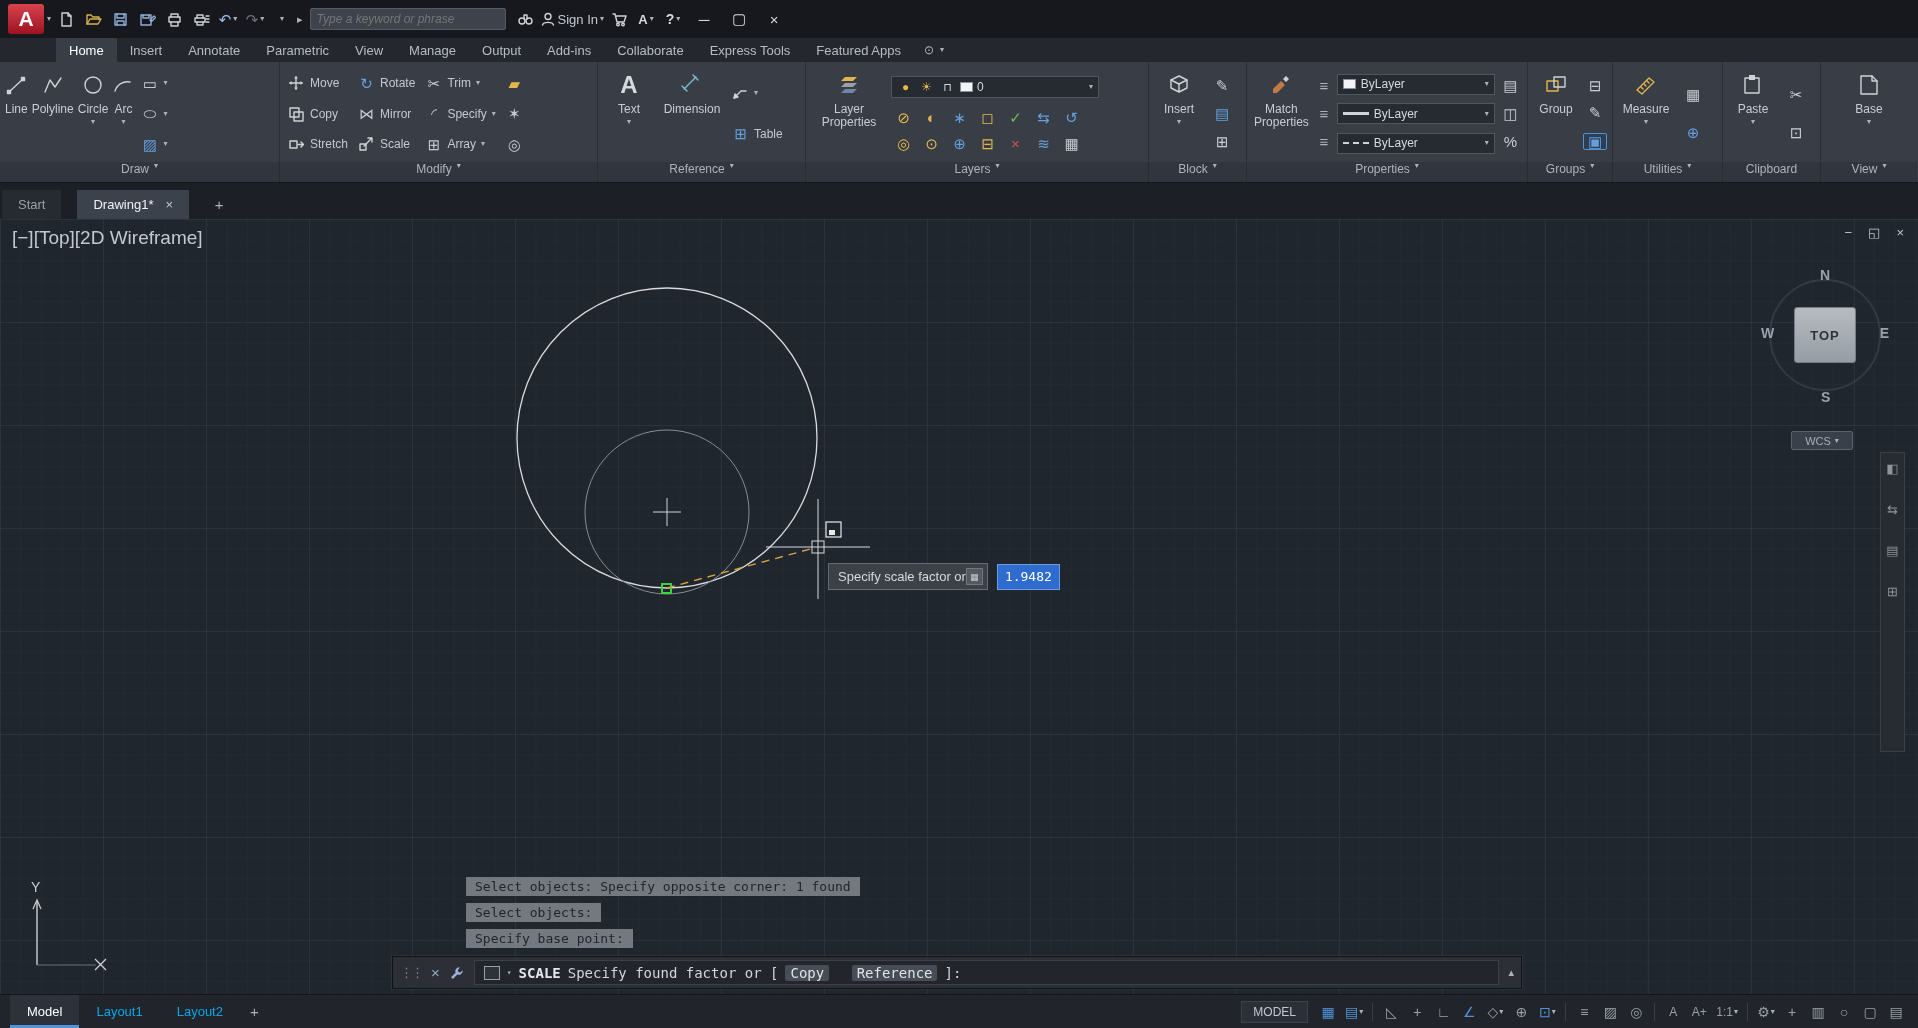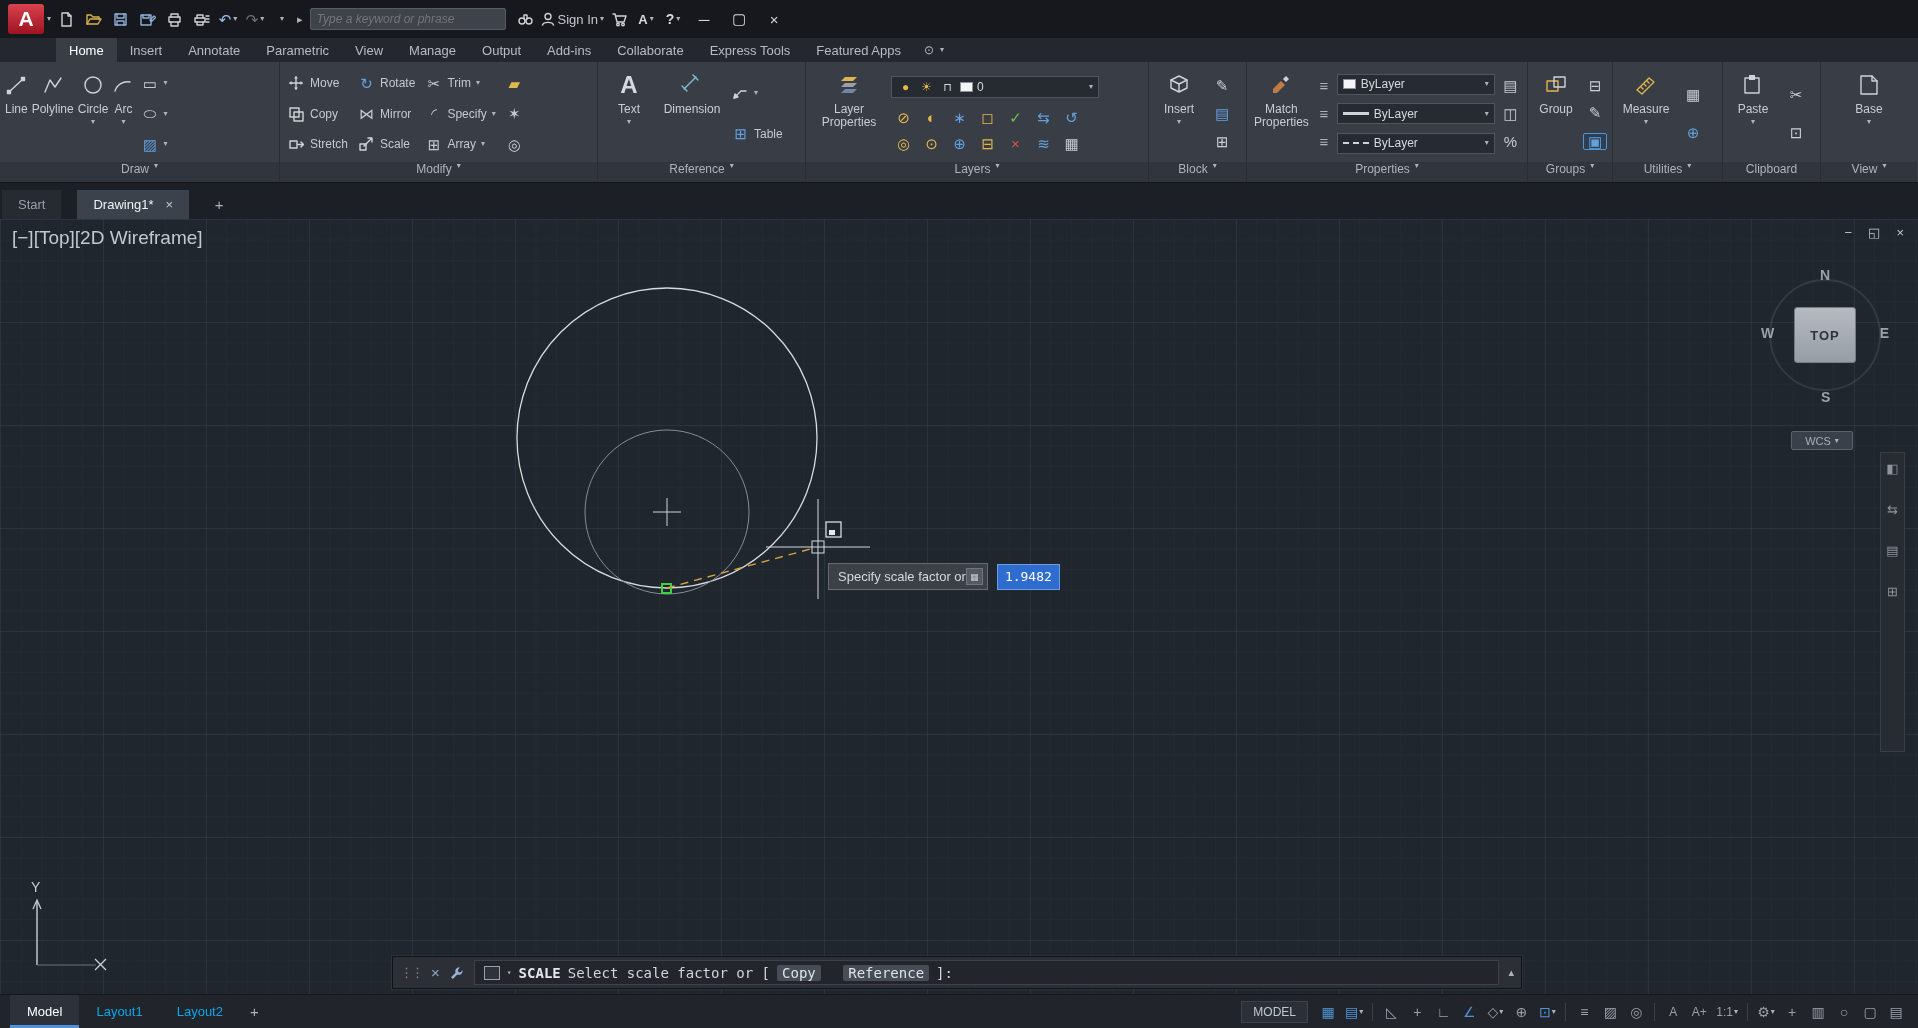--- a/index.html
+++ b/index.html
@@ -672,32 +672,37 @@
     </div>
 
     <div class="dyn">
       <div class="dyn-label">
         <span>Specify scale factor or</span>
         <span class="dyn-ico">▦</span>
       </div>
       <div class="dyn-value">1.9482</div>
     </div>
 
+    <div class="hist">
+      <div class="hline">Select objects: Specify opposite corner: 1 found</div>
+      <div class="hline">Select objects:</div>
+      <div class="hline">Specify base point:</div>
+    </div>
 
     <div class="cmdbar">
       <span class="grip">⋮⋮</span>
       <span class="cmd-x">×</span>
       <svg width="16" height="16">
           <path d="M10.8 2.3a4 4 0 0 0-4.3 5.4L2 12.2 3.9 14l4.5-4.4a4 4 0 0 0 5.3-4.3L11.4 7.5l-2-.5-.5-2z" fill="#9db1d8"></path>
         </svg>
       <div class="cmd-input">
         <span class="cmd-badge"></span>
         <span class="dd">▾</span>
         <span class="cmd-name">SCALE</span>
-        <span>Select scale factor or [</span>
+        <span>Specify found factor or [</span>
         <span class="chip">Copy</span>
         <span> </span>
         <span class="chip">Reference</span>
         <span>]:</span>
       </div>
       <span class="histbtn">▴</span>
     </div>
   </div>
 
   <div class="bottombar">

